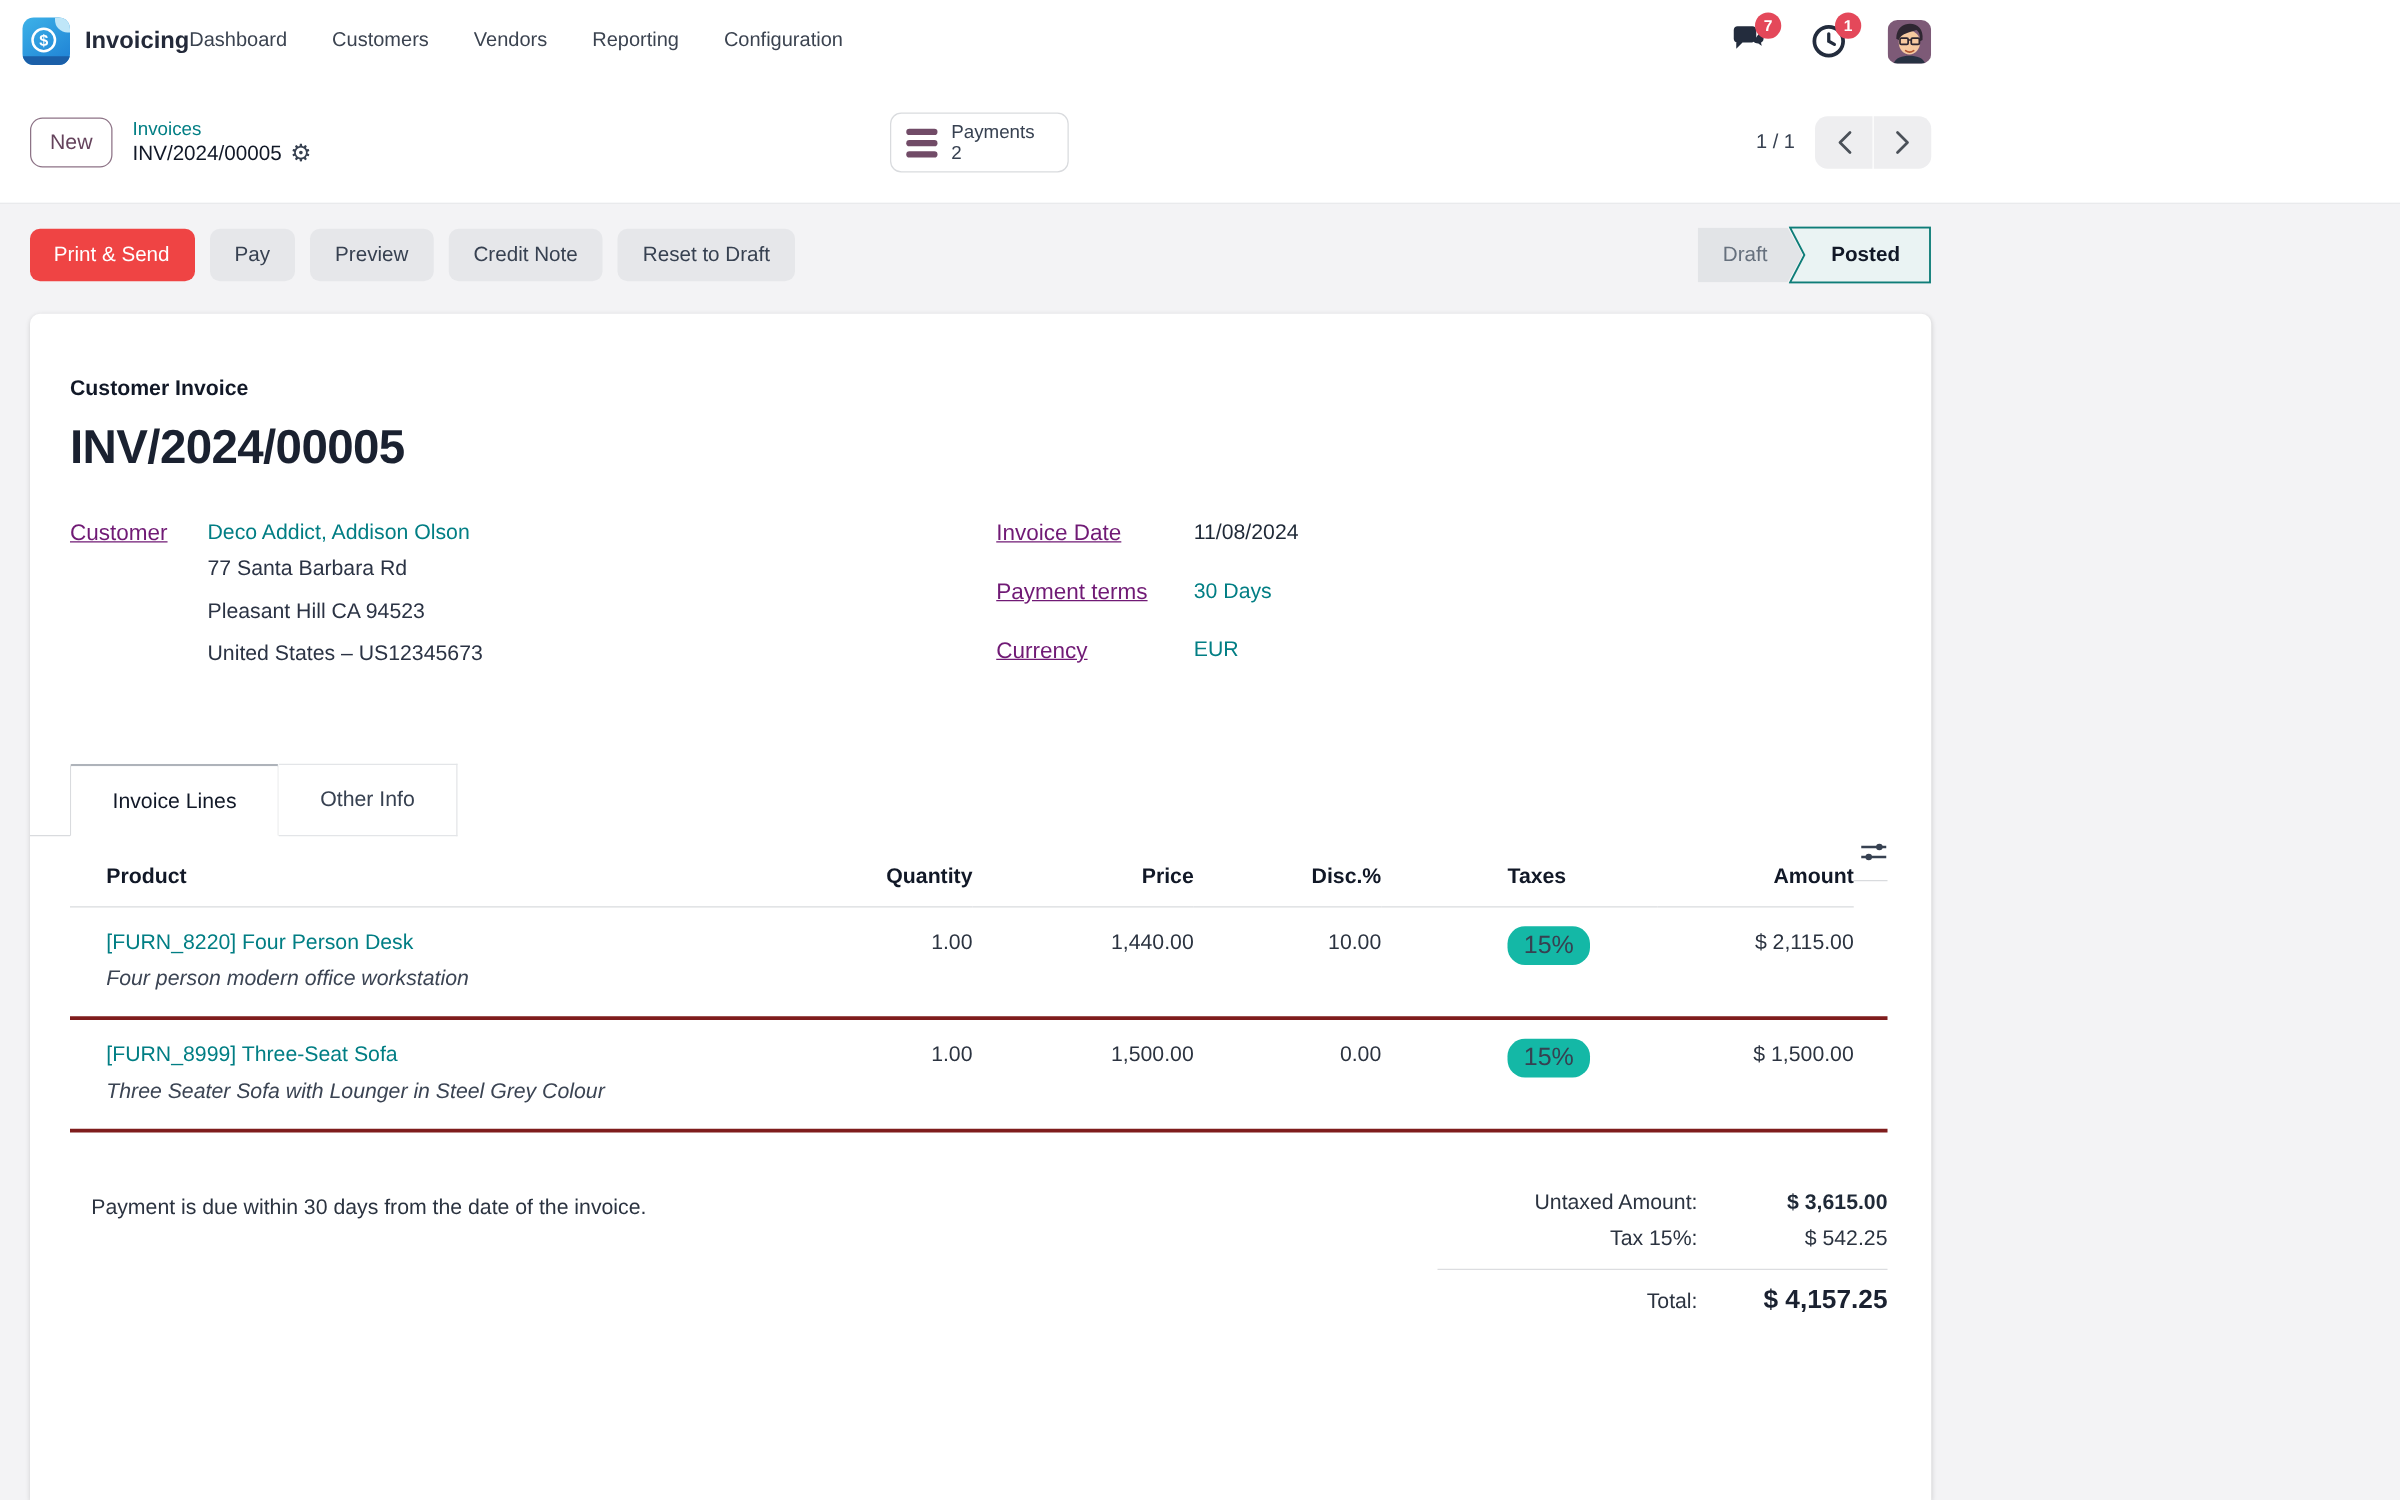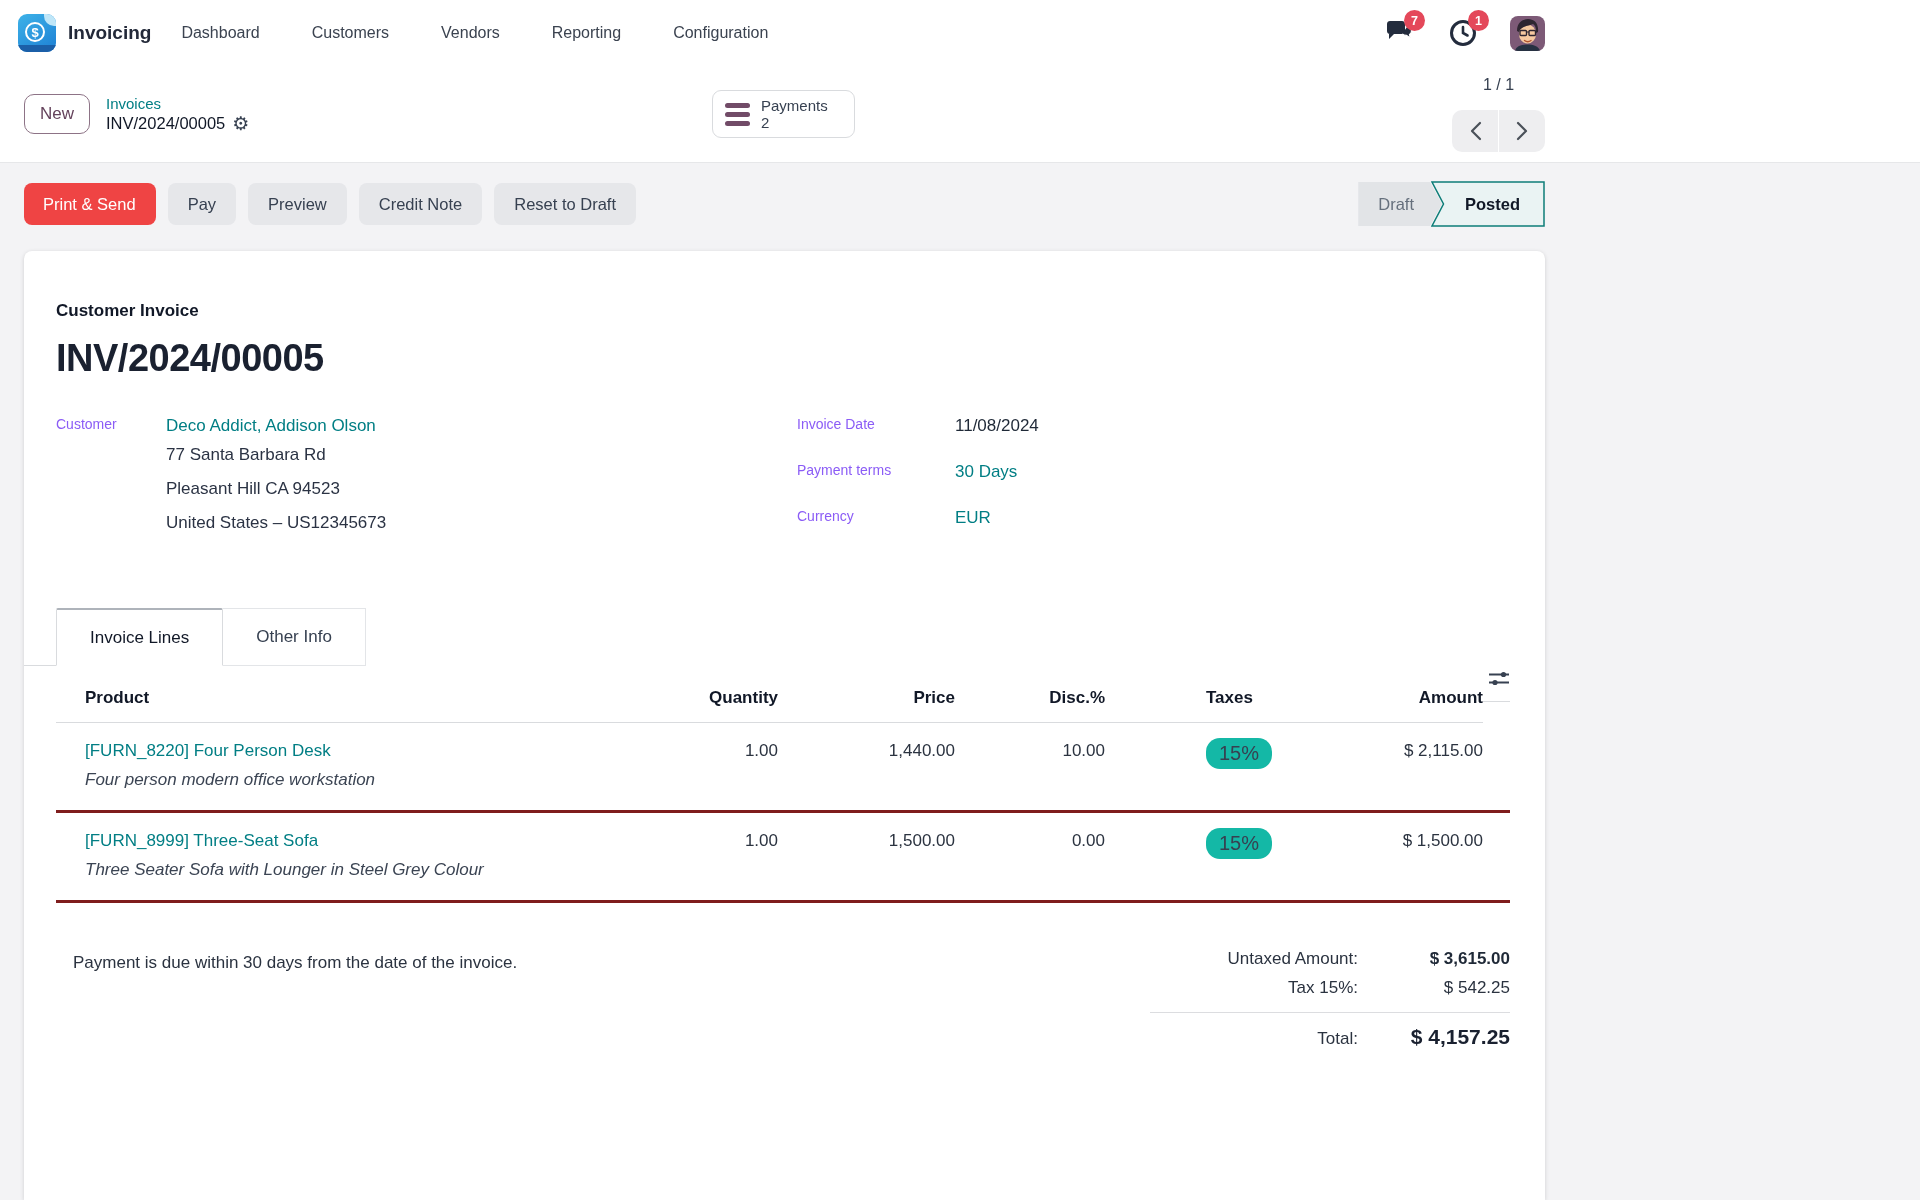--- a/index.html
+++ b/index.html
@@ -8,39 +8,39 @@
   .screen { width:1920px; height:1200px; display:flex; flex-direction:column; }
 
   
   .navbar { height:66px; background:#fff; display:flex; align-items:center; padding:0 375px 0 18px; flex:0 0 auto; }
   .brand { display:flex; align-items:center; gap:12px; cursor:pointer; }
   .app-icon { width:38px; height:38px; border-radius:9px; background:linear-gradient(145deg,#3db2e8 0%,#1d7fd4 100%); position:relative; overflow:hidden; }
   .app-icon .fold { position:absolute; right:0; top:0; width:12px; height:12px; background:#bfe6f8; border-bottom-left-radius:10px; }
   .app-icon .coin { position:absolute; left:7px; top:8px; width:20px; height:20px; border:2px solid #fff; border-radius:50%; color:#fff; font-size:13px; font-weight:700; display:flex; align-items:center; justify-content:center; }
   .app-icon .base { position:absolute; left:0; bottom:0; width:100%; height:7px; background:#1b5fa8; }
   .app-name { font-size:19px; font-weight:700; color:#232939; }
-  .nav-menu { display:flex; gap:52px; margin-left:30px; }
+  .nav-menu { display:flex; gap:36px; }
   .nav-item { font-size:16px; color:#3b4350; cursor:pointer; }
   .systray { margin-left:auto; display:flex; align-items:center; gap:30px; }
   .tray-btn { position:relative; cursor:pointer; width:34px; height:34px; display:flex; align-items:center; justify-content:center; }
   .badge { position:absolute; top:-6px; right:-9px; min-width:21px; height:21px; padding:0 5px; background:#e4485a; color:#fff; border-radius:11px; font-size:12.5px; font-weight:700; display:flex; align-items:center; justify-content:center; }
   .avatar { width:35px; height:35px; border-radius:8px; overflow:hidden; cursor:pointer; }
 
   
   .control-panel { height:96px; background:#fff; display:flex; align-items:center; padding:0 375px 0 24px; position:relative; flex:0 0 auto; }
   .new-btn { border:1px solid #8d7386; background:#fff; color:#65435C; font-size:17px; font-weight:500; border-radius:10px; padding:9px 15px; cursor:pointer; font-family:inherit; }
   .bc-block { margin-left:16px; display:flex; flex-direction:column; gap:2px; }
   .bc-parent { color:#017E84; font-size:15px; cursor:pointer; }
   .bc-current { color:#111827; font-size:16.5px; display:flex; align-items:center; gap:7px; }
   .gear { font-size:19px; color:#374151; cursor:pointer; line-height:1; }
   .payments-btn { position:absolute; left:712px; top:50%; transform:translateY(-50%); width:143px; height:48px; background:#fff; border:1px solid #d9dbde; border-radius:9px; display:flex; align-items:center; gap:11px; padding:0 12px; cursor:pointer; }
   .list-icon { display:flex; flex-direction:column; gap:4px; }
   .list-icon i { width:25px; height:5px; border-radius:2.5px; background:#714B67; }
   .payments-text { display:flex; flex-direction:column; line-height:1.15; font-size:15px; color:#374151; text-align:left; }
-  .pager { margin-left:auto; display:flex; align-items:center; gap:16px;flex-direction:column; }
+  .pager { margin-left:auto; display:flex; align-items:center; gap:16px; }
   .pager-value { font-size:16px; color:#374151; }
   .pager-nav { display:flex; gap:1px; }
   .pager-btn { width:46px; height:42px; background:#eeeef0; border:none; display:flex; align-items:center; justify-content:center; cursor:pointer; }
   .pager-btn.prev { border-radius:10px 0 0 10px; }
   .pager-btn.next { border-radius:0 10px 10px 0; }
 
   
   .page-body { flex:1; background:#f3f3f5; border-top:1px solid #e6e7e9; display:flex; flex-direction:column; min-height:0; }
   .action-bar { display:flex; align-items:center; padding:18px 375px 0 24px; margin-bottom:24px; }
   .btn { height:42px; border:none; border-radius:8px; font-size:16.5px; font-weight:500; font-family:inherit; padding:0 20px; cursor:pointer; margin-right:12px; }
@@ -51,21 +51,21 @@
   .status-posted { position:relative; height:46px; width:114px; margin-left:-11px; cursor:pointer; }
   .status-posted svg { position:absolute; inset:0; }
   .status-posted span { position:absolute; inset:0; display:flex; align-items:center; justify-content:center; padding-left:9px; font-size:16.5px; font-weight:700; color:#111827; }
 
   
   .sheet { margin:0 375px 0 24px; background:#fff; border-radius:8px 8px 0 0; box-shadow:0 1px 4px rgba(0,0,0,.15); padding:50px 35px 40px 32px; flex:1; }
   .doc-type { font-size:17px; font-weight:700; color:#111827; margin-bottom:16px; }
   .doc-number { font-size:38px; font-weight:700; color:#1a2130; letter-spacing:-0.5px; margin-bottom:36px; }
   .info-grid { display:flex; margin-bottom:54px; }
   .cust-block { display:flex; }
-  .field-label { color:#8b5cf6; font-size:14px; }
+  .field-label { color:#701a75; font-size:18px;text-decoration:underline; }
   .cust-block .field-label { width:110px; flex:0 0 110px; }
   .cust-val { display:flex; flex-direction:column; }
   .link { color:#017E84; cursor:pointer; font-size:17px; text-decoration:none; }
   .addr { color:#2b3344; font-size:17px; line-height:30px; margin-top:4px; }
   .info-right { margin-left:auto; width:713px; }
   .info-row { display:flex; margin-bottom:26px; }
   .info-row .field-label { width:158px; flex:0 0 158px; }
   .info-row .value { color:#1f2937; font-size:17px; }
 
   

